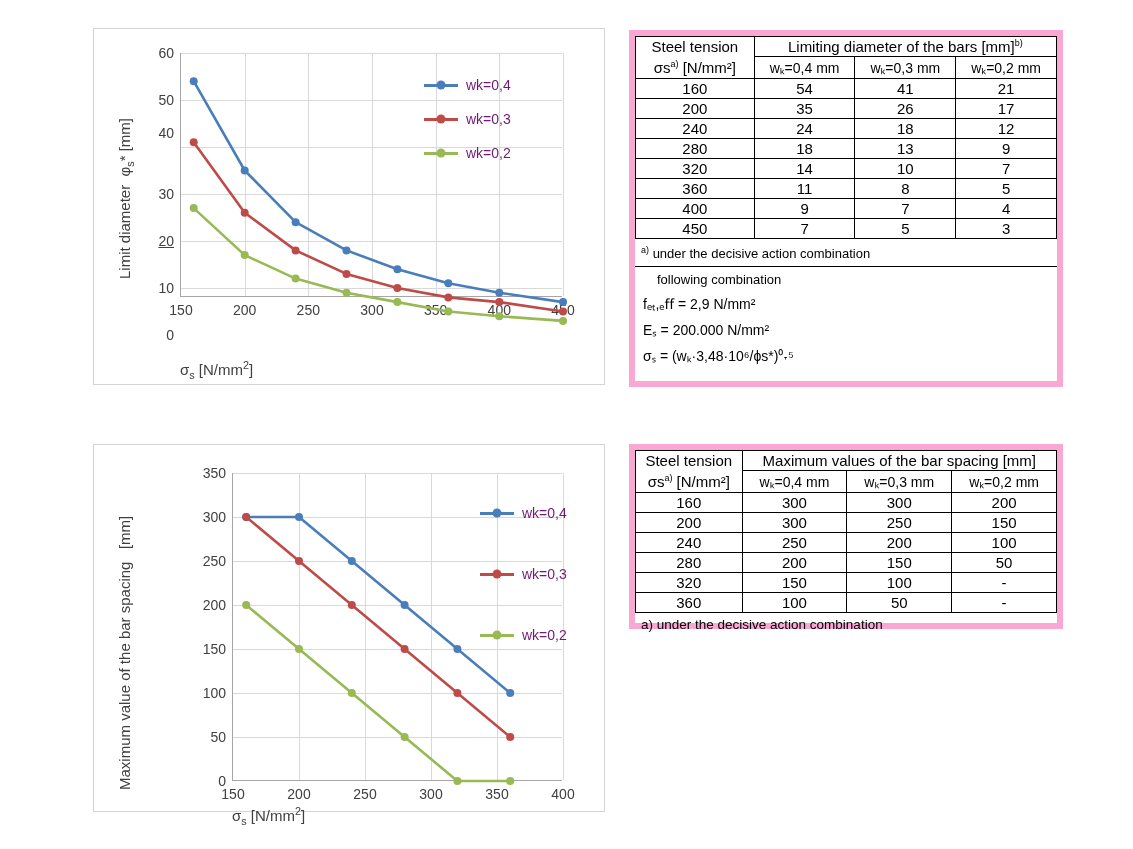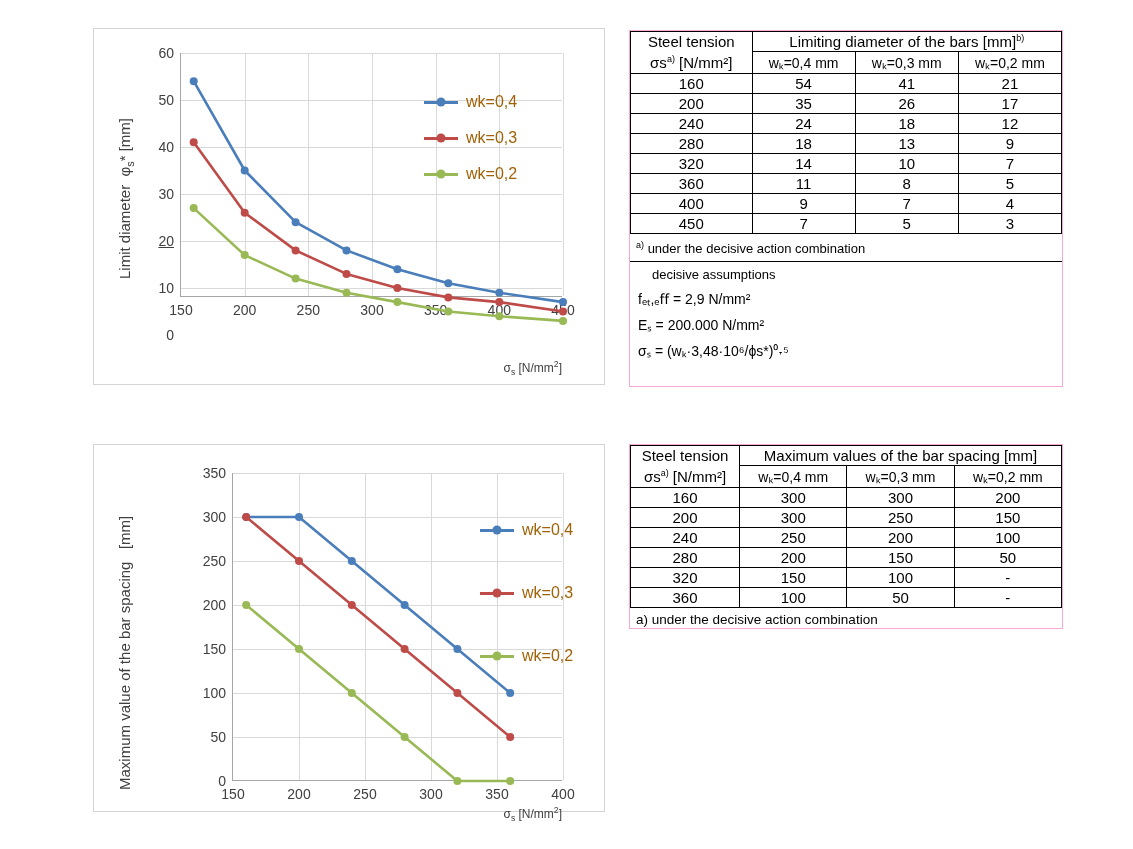--- a/index.html
+++ b/index.html
@@ -65,30 +65,29 @@
   .axis-title-y {
     position: absolute;
     transform-origin: 0 0;
     transform: rotate(-90deg);
     font-size: 15px;
     color: #404040;
     white-space: nowrap;
   }
   .axis-title-x {
     position: absolute;
-    text-align: right;
-    font-size: 12px;
+    text-align: left;
+    font-size: 15px;
     color: #404040;
     white-space: nowrap;
   }
   .legend {
     position: absolute;
-    font-size: 16px;
-    color: #a16207;
-    margin-top: 16px;
+    font-size: 14px;
+    color: #701a75;
   }
   .legend-row {
     display: flex;
     align-items: center;
     margin-bottom: 18px;
     white-space: nowrap;
   }
   .legend-line {
     width: 34px;
     height: 3px;
@@ -120,21 +119,21 @@
     font-size: 15px;
   }
   table.data-table td, table.data-table th {
     border: 1px solid #000;
     text-align: center;
     padding: 1px 4px;
     font-weight: normal;
   }
   .tbl-wrap {
     position: absolute;
-    border: 1px solid #f9a8d4;
+    border: 6px solid #f9a8d4;
     box-sizing: border-box;
     background: #fff;
   }
   .notes {
     font-size: 13px;
     padding: 3px 6px 4px 6px;
     line-height: 1.35;
   }
   .note-line { display: block; margin: 2px 0 2px 0; }
   .note-sup { vertical-align: super; font-size: 9px; }
@@ -158,21 +157,21 @@
 
     <div class="vgridline" style="left:63.7px;"></div>
     <div class="vgridline" style="left:127.3px;"></div>
     <div class="vgridline" style="left:191px;"></div>
     <div class="vgridline" style="left:254.7px;"></div>
     <div class="vgridline" style="left:318.3px;"></div>
     <div class="vgridline" style="left:382px;"></div>
 
     <span class="ytick" style="top:0px;">60</span>
     <span class="ytick" style="top:47px;">50</span>
-    <span class="ytick" style="top:94px;text-align:right;">40</span>
+    <span class="ytick" style="top:80px;text-align:right;">40</span>
     <span class="ytick" style="top:141px;">30</span>
     <span class="ytick" style="top:188px;text-decoration:underline;">20</span>
     <span class="ytick" style="top:235px;">10</span>
     <span class="ytick" style="top:282px;">0</span>
 
     <span class="xtick" style="left:0px;">150</span>
     <span class="xtick" style="left:63.7px;">200</span>
     <span class="xtick" style="left:127.3px;">250</span>
     <span class="xtick" style="left:191px;">300</span>
     <span class="xtick" style="left:254.7px;">350</span>
@@ -316,21 +315,21 @@
     </tr>
   </tbody>
     </table>
 
   <div class="notes">
     <span class="note-line">
       <span class="note-sup">a)</span>
       <span>under the decisive action combination</span>
     </span>
     <div class="sep" style="margin:3px -6px 4px -6px;"></div>
-    <span class="note-line" style="margin-left:16px;">decisive assumptions</span>
+    <span class="note-line" style="margin-left:16px;">following combination</span>
     <div class="formula">fₑₜ,ₑﬀ = 2,9 N/mm²</div>
     <div class="formula">Eₛ = 200.000 N/mm²</div>
     <div class="formula">σₛ = (wₖ·3,48·10⁶/ϕs*)⁰˕⁵</div>
   </div>
 </div>
 
 <div class="panel chart-box" style="left:93px; top:444px; width:512px; height:368px;">
 
   <div class="plot-area" style="left:138px; top:28px; width:330px; height:308px;">
 

